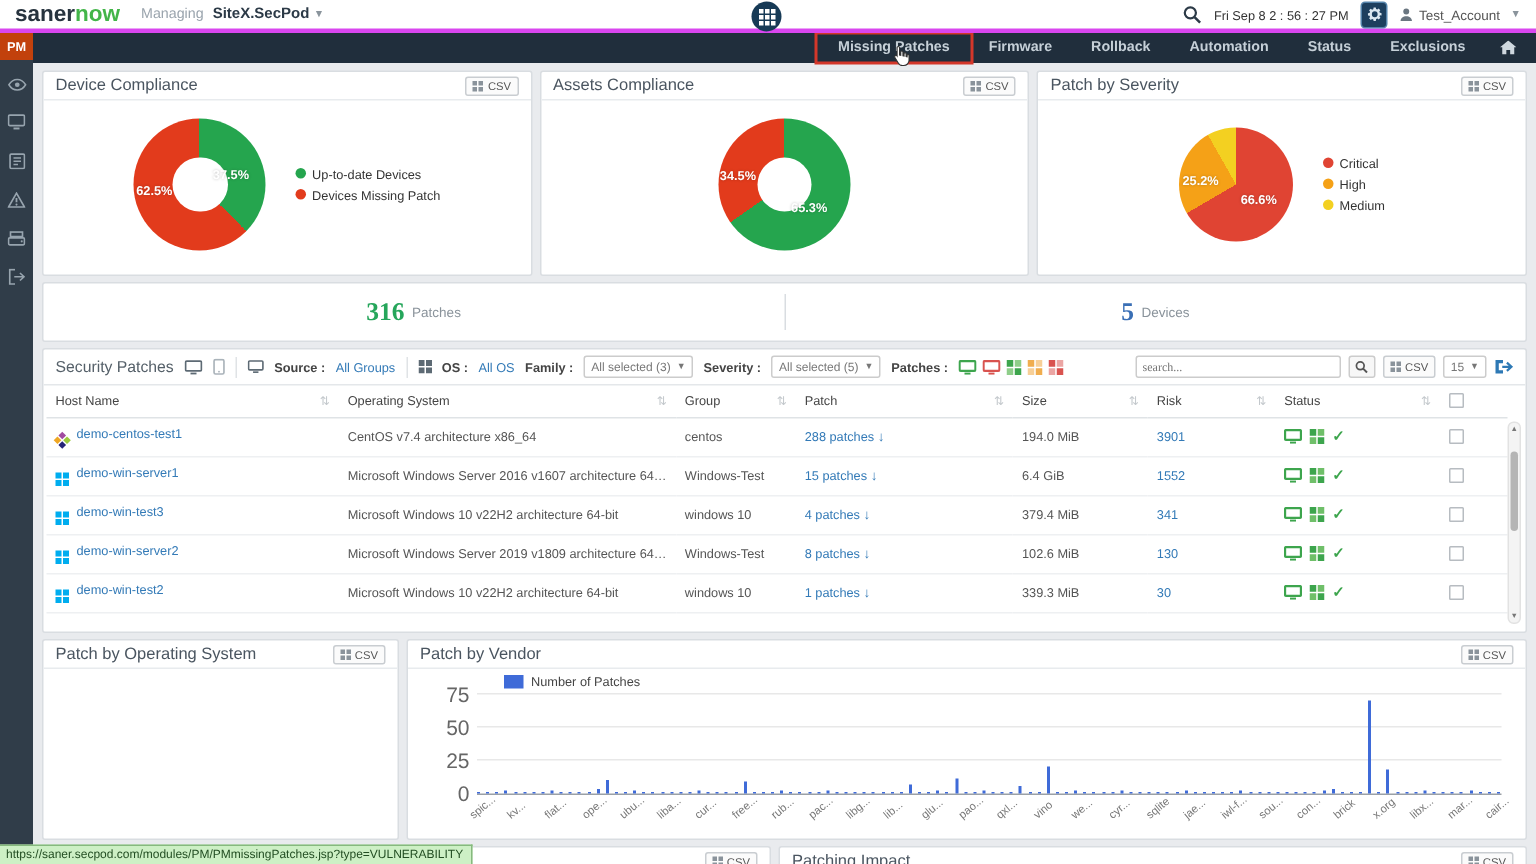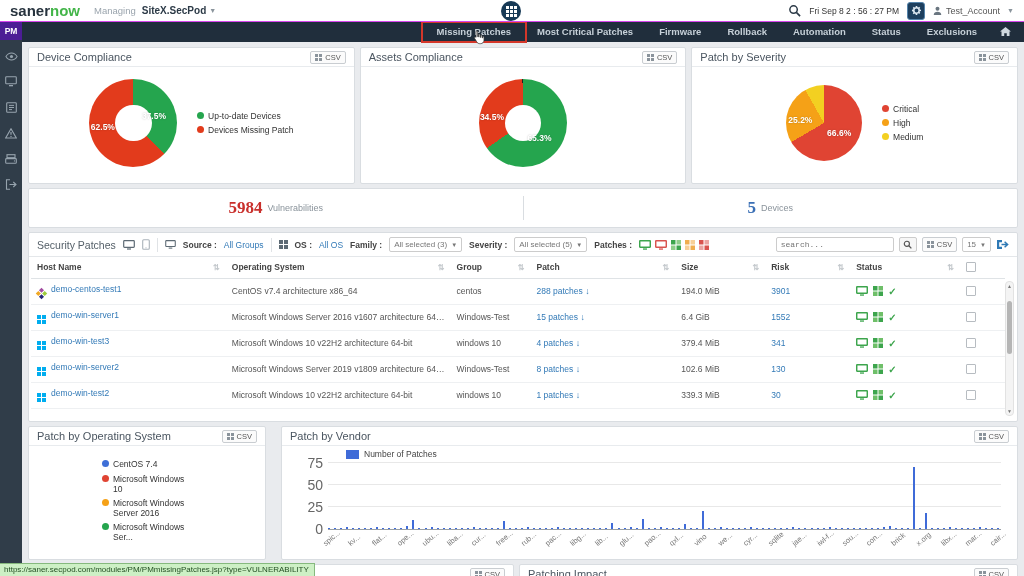--- a/index.html
+++ b/index.html
@@ -2,21 +2,21 @@
 <html><head>
 <meta charset="utf-8">
 <style>
   *{box-sizing:border-box}
   html,body{margin:0;padding:0}
   body{width:1024px;height:576px;overflow:hidden;position:relative;
        font-family:"Liberation Sans",sans-serif;background:#e9ebee;}
 
   
   .header{position:absolute;top:0;left:0;right:0;height:22px;background:#fff;
-          border-bottom:1px solid #d946ef;display:flex;align-items:center;
+          border-bottom:3px solid #d946ef;display:flex;align-items:center;
           padding:0 10px;z-index:7}
   .logo{font-weight:bold;font-size:15px;line-height:1}
   .logo .saner{color:#27333e}.logo .now{color:#43b549}
   .managing{color:#9aa4ad;font-size:9.5px;margin-left:14px}
   .site{color:#2c3a47;font-size:10px;font-weight:bold;margin-left:6px}
   .chev{color:#8a949c;font-size:7px;margin-left:3px}
   .waffle{position:absolute;left:501px;top:1px;width:20px;height:20px;border-radius:50%;
           background:#173a56;display:grid;place-items:center;z-index:8}
   .waffle .wgrid{display:grid;grid-template-columns:repeat(3,3px);grid-gap:1px}
   .waffle .wgrid span{width:3px;height:3px;background:#fff}
@@ -30,21 +30,21 @@
   .navbar{position:absolute;top:22px;left:22px;right:0;height:20px;background:#202e3c;
           display:flex;align-items:center;justify-content:flex-end;padding-right:8px;z-index:4}
   .nav-item{color:#c6d0d8;font-size:9.5px;font-weight:bold;padding:0 13px;line-height:20px;
             position:relative;cursor:pointer;white-space:nowrap}
   .red-frame{position:absolute;left:-3px;top:-1px;width:calc(100% + 6px);height:22px;
              border:2px solid #d4372a;pointer-events:none}
   .cursor-svg{position:absolute;left:48%;top:8px;z-index:9}
   .home-btn{margin-left:4px;display:grid;place-items:center;width:22px;height:20px}
 
   
-  .pm-tab{position:absolute;top:22px;left:0;width:22px;height:18px;background:#4c1d95;
+  .pm-tab{position:absolute;top:22px;left:0;width:22px;height:18px;background:#c2410c;
           color:#fff;font-size:8.5px;font-weight:bold;text-align:center;line-height:18px;z-index:6}
   .sidebar{position:absolute;top:40px;left:0;width:22px;bottom:0;background:#303d49;
            display:flex;flex-direction:column;align-items:center;padding-top:12px;gap:15px;z-index:3}
 
   
   .main{position:absolute;left:22px;top:42px;right:0;bottom:0;padding:5px 6px;overflow:hidden}
   .panel{background:#fff;border:1px solid #d9dde1;border-radius:2px}
   .ptitle{height:19px;border-bottom:1px solid #e8ebee;display:flex;align-items:center;
           padding:0 8px;font-size:11px;color:#4a5560}
   .csv-btn{margin-left:auto;display:flex;align-items:center;gap:3px;border:1px solid #c9cdd1;
@@ -76,27 +76,27 @@
   .table-panel{margin-top:4px;height:190px;position:relative;overflow:hidden}
   .toolbar{height:24px;display:flex;align-items:center;padding:0 8px;gap:7px;font-size:9px;
            color:#555;border-bottom:1px solid #e4e7ea;white-space:nowrap}
   .toolbar b{color:#444;font-size:8.5px}
   .blue-link{color:#337ab7;cursor:pointer;text-decoration:none;font-size:8.5px}
   .vsep{width:1px;height:14px;background:#e0e3e6}
   .tb-select{border:1px solid #ccc;border-radius:2px;background:#fff;color:#777;font-size:8px;
              padding:1px 4px;height:15px;display:inline-flex;align-items:center;gap:4px;cursor:pointer}
   .status-icons{display:flex;align-items:center;gap:4px}
   .search-box{margin-left:auto;display:flex;align-items:center;gap:5px}
-  .search-input{width:118px;height:15px;border:1px solid #ccc;border-radius:2px;font-size:8px;
-                padding:0 4px;color:#555;font-family:Liberation Mono, monospace}
+  .search-input{width:137px;height:15px;border:1px solid #ccc;border-radius:2px;font-size:8px;
+                padding:0 4px;color:#555;font-family:Liberation Serif, serif}
   .sq-btn{height:15px;min-width:18px;border:1px solid #ccc;background:#f7f7f7;border-radius:2px;
           display:grid;place-items:center;cursor:pointer}
   table.tbl{width:calc(100% - 14px);border-collapse:collapse;table-layout:fixed;margin-left:2px}
   .tbl th{font-size:8.5px;color:#444;text-align:left;border-bottom:1px solid #dfe3e6;
-          height:21px;padding:0 6px;font-weight:bold}
+          height:21px;padding:0 6px;font-weight:normal}
   .tbl th .thx{display:flex;align-items:center}
   .sort{margin-left:auto;color:#c3c8cc;font-size:8px;cursor:pointer}
   .tbl td{height:26px;border-bottom:1px solid #eef0f2;padding:0 6px;color:#555;font-size:8.5px;
           overflow:hidden;white-space:nowrap;text-overflow:ellipsis}
   .hicon{display:inline-grid;grid-template-columns:4px 4px;grid-gap:1px;margin-right:5px;
          vertical-align:-1px}
   .hicon i{width:4px;height:4px;display:block}
   .hicon.windows i{background:#00adef}
   .hicon.centos{transform:rotate(45deg) scale(.9)}
   .hicon.centos i:nth-child(1){background:#a14ca0}.hicon.centos i:nth-child(2){background:#9dcb3b}
@@ -104,21 +104,21 @@
   .cb{width:10px;height:10px;border:1px solid #b7bcc1;border-radius:1px;background:#fff;cursor:pointer}
   .rstatus{display:flex;align-items:center;gap:5px}
   .chk{color:#3da54d;font-weight:bold;font-size:10px}
   .dl{color:#337ab7;font-weight:bold;font-size:9px}
   .tscroll{position:absolute;right:3px;top:48px;bottom:5px;width:9px;background:#f4f4f4;
            border:1px solid #e2e2e2;border-radius:4px}
   .tthumb{position:absolute;left:1px;right:1px;top:14%;height:40%;background:#b5b5b5;border-radius:3px;cursor:pointer}
   .tarrow{position:absolute;left:0;right:0;text-align:center;font-size:5px;color:#777}
 
   
-  .row4{margin-top:4px;display:flex;gap:15px;height:134px}
+  .row4{margin-top:4px;display:flex;gap:5px;height:134px}
   .os-panel{width:238px;flex:none;overflow:hidden}
   .vendor-panel{flex:1;position:relative;overflow:hidden}
   .os-wrap{display:flex;align-items:center;justify-content:center;gap:12px;height:110px}
   .os-wrap .legend{max-width:90px}
   .vchart{position:relative;height:110px;margin:0 8px}
   .vlegend{position:absolute;left:56px;top:3px;display:flex;gap:5px;align-items:center;
            font-size:8.5px;color:#444}
   .vlegend .swatch{width:13px;height:9px;background:#3f6bd8}
   .vplot{position:absolute;left:38px;right:8px;top:18px;height:66px;border-bottom:1px solid #9aa0a6}
   .gline{position:absolute;left:0;right:0;height:1px;background:#e8e8e8}
@@ -190,21 +190,20 @@
 </div>
 
 <div class="pm-tab">PM</div>
 <div class="navbar">
   <span id="nav-items" style="display:flex">
       <span class="nav-item active">Missing Patches<i class="red-frame"></i><span class="cursor-svg">
           <svg width="13" height="15" viewBox="0 0 16 18">
             <path d="M5 2a1 1 0 0 1 2 0v6l1 .2V5.6a.9.9 0 0 1 1.8 0v3l.9.2V6.9a.85.85 0 0 1 1.7 0v2.3l.8.2V8.3a.8.8 0 0 1 1.6 0v4c0 2.4-1.9 4.3-4.3 4.3h-1c-1.6 0-3-.9-3.7-2.3L3.2 10c-.3-.5-.1-1.2.4-1.5.5-.3 1.1-.1 1.4.3z" fill="#fff" stroke="#333" stroke-width="0.9"></path>
           </svg>
         </span></span>
-      <span class="nav-item">Most Critical Patches</span>
       <span class="nav-item">Firmware</span>
       <span class="nav-item">Rollback</span>
       <span class="nav-item">Automation</span>
       <span class="nav-item">Status</span>
       <span class="nav-item">Exclusions</span>
     </span>
   <span class="home-btn">
     <svg width="11" height="10" viewBox="0 0 12 11">
         <path d="M6 0 0 5h1.6v5h3V7h2.8v3h3V5H12z" fill="#cfd8df"></path>
       </svg>
@@ -338,22 +337,22 @@
               <span class="dot" style="background: rgb(243, 208, 33);"></span>
               <span>Medium</span>
             </div>
           </div>
       </div>
     </div>
   </div>
 
   <div class="panel stats">
     <div class="stat">
-      <span class="num" style="color:#c9302c">5984</span>
-      <span class="lbl">Vulnerabilities</span>
+      <span class="num" style="color:#26a65b">316</span>
+      <span class="lbl">Patches</span>
     </div>
     <div class="stat">
       <span class="num" style="color:#3a6fb5">5</span>
       <span class="lbl">Devices</span>
     </div>
   </div>
 
   <div class="panel table-panel">
     <div class="toolbar">
       <span style="font-size:10.5px;color:#556069">Security Patches</span>
@@ -700,38 +699,20 @@
             <span class="csv-grid">
               <i></i>
               <i></i>
               <i></i>
               <i></i>
             </span>
             <span>CSV</span>
           </span>
         </div>
       <div class="os-wrap">
-        <div class="legend">
-            <div class="legend-item">
-              <span class="dot" style="background: rgb(62, 111, 215);"></span>
-              <span>CentOS 7.4</span>
-            </div>
-            <div class="legend-item">
-              <span class="dot" style="background: rgb(224, 68, 51);"></span>
-              <span>Microsoft Windows 10</span>
-            </div>
-            <div class="legend-item">
-              <span class="dot" style="background: rgb(245, 161, 23);"></span>
-              <span>Microsoft Windows Server 2016</span>
-            </div>
-            <div class="legend-item">
-              <span class="dot" style="background: rgb(37, 165, 78);"></span>
-              <span>Microsoft Windows Ser...</span>
-            </div>
-          </div>
       </div>
     </div>
     <div class="panel vendor-panel">
       <div class="ptitle">
           <span>Patch by Vendor</span>
         <span class="csv-btn">
             <span class="csv-grid">
               <i></i>
               <i></i>
               <i></i>

